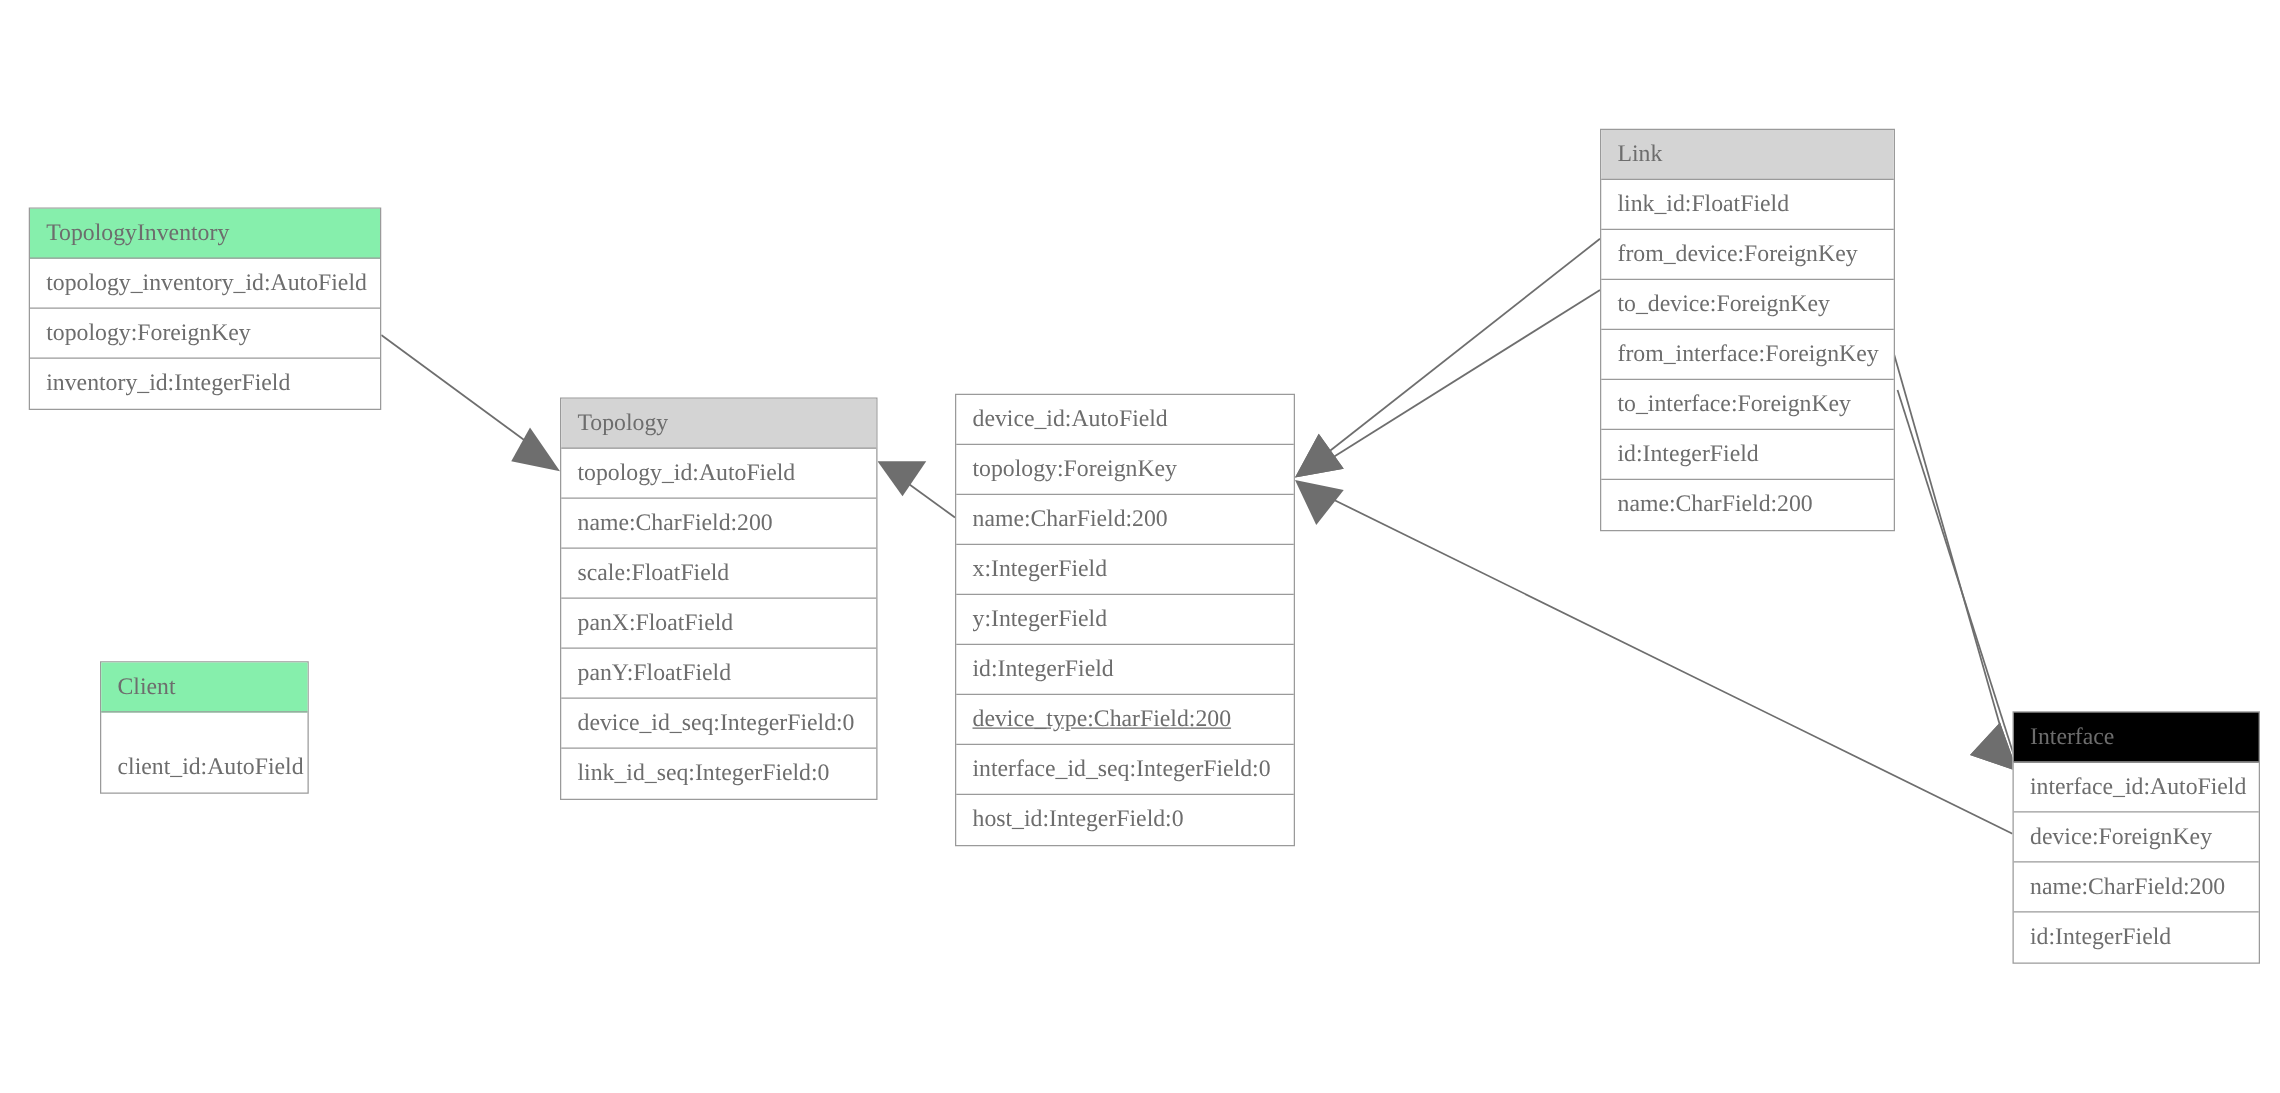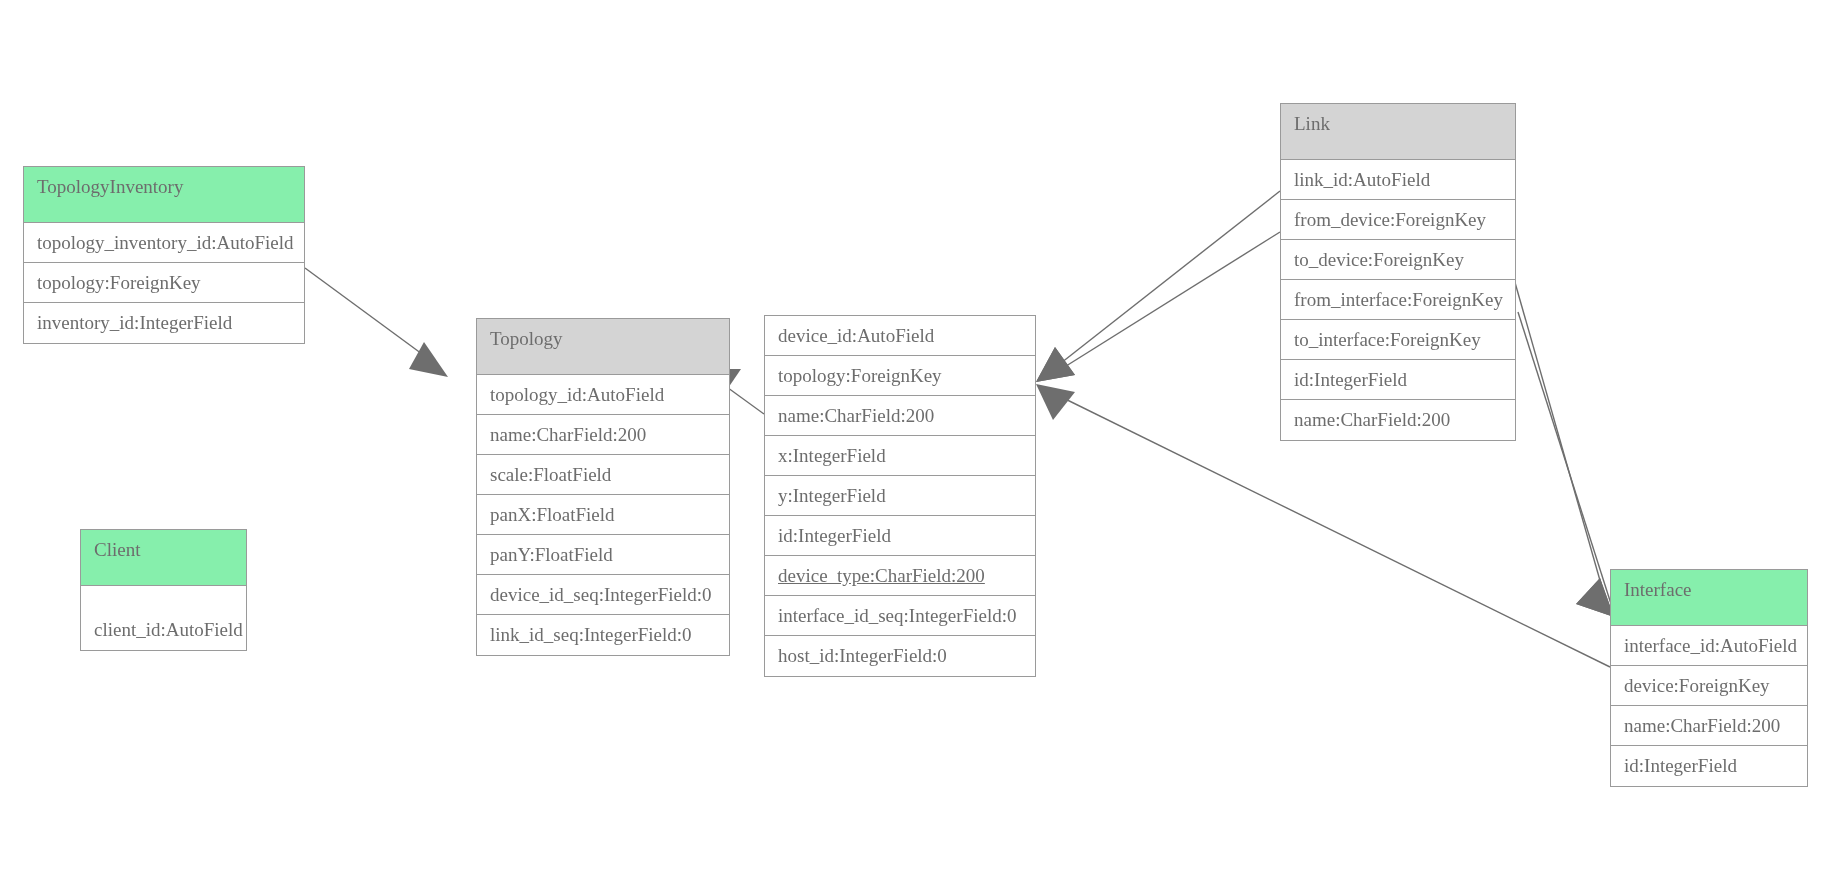--- a/index.html
+++ b/index.html
@@ -38,21 +38,21 @@
     background: #ffffff;
     z-index: 2;
   }
   .entity-header {
     box-sizing: border-box;
     background: #d4d4d4;
     border-bottom: 1px solid #9a9a9a;
     color: #6d6d6d;
     font-size: 19px;
     line-height: 40px;
-    height: 56px;
+    height: 40px;
     padding: 0 0 0 13px;
     white-space: nowrap;
     overflow: hidden;
   }
   .entity-fields {
     box-sizing: border-box;
   }
   .entity-field {
     box-sizing: border-box;
     height: 40px;
@@ -111,21 +111,21 @@
         <div class="entity-field" style="border-bottom-color: rgb(154, 154, 154); color: rgb(109, 109, 109);">topology:ForeignKey</div>
         <div class="entity-field" style="border-bottom-color: rgb(154, 154, 154); color: rgb(109, 109, 109);">inventory_id:IntegerField</div>
       </div>
     </div>
     <div class="entity" style="left: 80px; top: 529px; width: 167px; border-color: rgb(154, 154, 154);">
       <div class="entity-header" style="background: #86efac; border-bottom-color: rgb(154, 154, 154); color: rgb(109, 109, 109);">Client</div>
       <div class="entity-fields">
         <div class="entity-field" style="border-bottom-color: rgb(154, 154, 154); color: rgb(109, 109, 109); margin-top: 24px;">client_id:AutoField</div>
       </div>
     </div>
-    <div class="entity" style="left: 448px; top: 318px; width: 254px; border-color: rgb(154, 154, 154); margin-left: 28px;">
+    <div class="entity" style="left: 448px; top: 318px; width: 254px; border-color: rgb(154, 154, 154);">
       <div class="entity-header" style="background: rgb(212, 212, 212); border-bottom-color: rgb(154, 154, 154); color: rgb(109, 109, 109);">Topology</div>
       <div class="entity-fields">
         <div class="entity-field" style="border-bottom-color: rgb(154, 154, 154); color: rgb(109, 109, 109);">topology_id:AutoField</div>
         <div class="entity-field" style="border-bottom-color: rgb(154, 154, 154); color: rgb(109, 109, 109);">name:CharField:200</div>
         <div class="entity-field" style="border-bottom-color: rgb(154, 154, 154); color: rgb(109, 109, 109);">scale:FloatField</div>
         <div class="entity-field" style="border-bottom-color: rgb(154, 154, 154); color: rgb(109, 109, 109);">panX:FloatField</div>
         <div class="entity-field" style="border-bottom-color: rgb(154, 154, 154); color: rgb(109, 109, 109);">panY:FloatField</div>
         <div class="entity-field" style="border-bottom-color: rgb(154, 154, 154); color: rgb(109, 109, 109);">device_id_seq:IntegerField:0</div>
         <div class="entity-field" style="border-bottom-color: rgb(154, 154, 154); color: rgb(109, 109, 109);">link_id_seq:IntegerField:0</div>
       </div>
@@ -139,31 +139,31 @@
         <div class="entity-field" style="border-bottom-color: rgb(154, 154, 154); color: rgb(109, 109, 109);">y:IntegerField</div>
         <div class="entity-field" style="border-bottom-color: rgb(154, 154, 154); color: rgb(109, 109, 109);">id:IntegerField</div>
         <div class="entity-field" style="border-bottom-color: rgb(154, 154, 154); color: rgb(109, 109, 109); text-decoration: underline;">device_type:CharField:200</div>
         <div class="entity-field" style="border-bottom-color: rgb(154, 154, 154); color: rgb(109, 109, 109);">interface_id_seq:IntegerField:0</div>
         <div class="entity-field" style="border-bottom-color: rgb(154, 154, 154); color: rgb(109, 109, 109);">host_id:IntegerField:0</div>
       </div>
     </div>
     <div class="entity" style="left: 1280px; top: 103px; width: 236px; border-color: rgb(154, 154, 154);">
       <div class="entity-header" style="background: rgb(212, 212, 212); border-bottom-color: rgb(154, 154, 154); color: rgb(109, 109, 109);">Link</div>
       <div class="entity-fields">
-        <div class="entity-field" style="border-bottom-color: rgb(154, 154, 154); color: rgb(109, 109, 109);">link_id:AutoField</div>
+        <div class="entity-field" style="border-bottom-color: rgb(154, 154, 154); color: rgb(109, 109, 109);">link_id:FloatField</div>
         <div class="entity-field" style="border-bottom-color: rgb(154, 154, 154); color: rgb(109, 109, 109);">from_device:ForeignKey</div>
         <div class="entity-field" style="border-bottom-color: rgb(154, 154, 154); color: rgb(109, 109, 109);">to_device:ForeignKey</div>
         <div class="entity-field" style="border-bottom-color: rgb(154, 154, 154); color: rgb(109, 109, 109);">from_interface:ForeignKey</div>
         <div class="entity-field" style="border-bottom-color: rgb(154, 154, 154); color: rgb(109, 109, 109);">to_interface:ForeignKey</div>
         <div class="entity-field" style="border-bottom-color: rgb(154, 154, 154); color: rgb(109, 109, 109);">id:IntegerField</div>
         <div class="entity-field" style="border-bottom-color: rgb(154, 154, 154); color: rgb(109, 109, 109);">name:CharField:200</div>
       </div>
     </div>
     <div class="entity" style="left: 1610px; top: 569px; width: 198px; border-color: rgb(154, 154, 154);">
-      <div class="entity-header" style="background: #86efac; border-bottom-color: rgb(154, 154, 154); color: rgb(109, 109, 109);">Interface</div>
+      <div class="entity-header" style="background: #000000; border-bottom-color: rgb(154, 154, 154); color: rgb(109, 109, 109);">Interface</div>
       <div class="entity-fields">
         <div class="entity-field" style="border-bottom-color: rgb(154, 154, 154); color: rgb(109, 109, 109);">interface_id:AutoField</div>
         <div class="entity-field" style="border-bottom-color: rgb(154, 154, 154); color: rgb(109, 109, 109);">device:ForeignKey</div>
         <div class="entity-field" style="border-bottom-color: rgb(154, 154, 154); color: rgb(109, 109, 109);">name:CharField:200</div>
         <div class="entity-field" style="border-bottom-color: rgb(154, 154, 154); color: rgb(109, 109, 109);">id:IntegerField</div>
       </div>
     </div>
   </div>
 
 </body></html>

